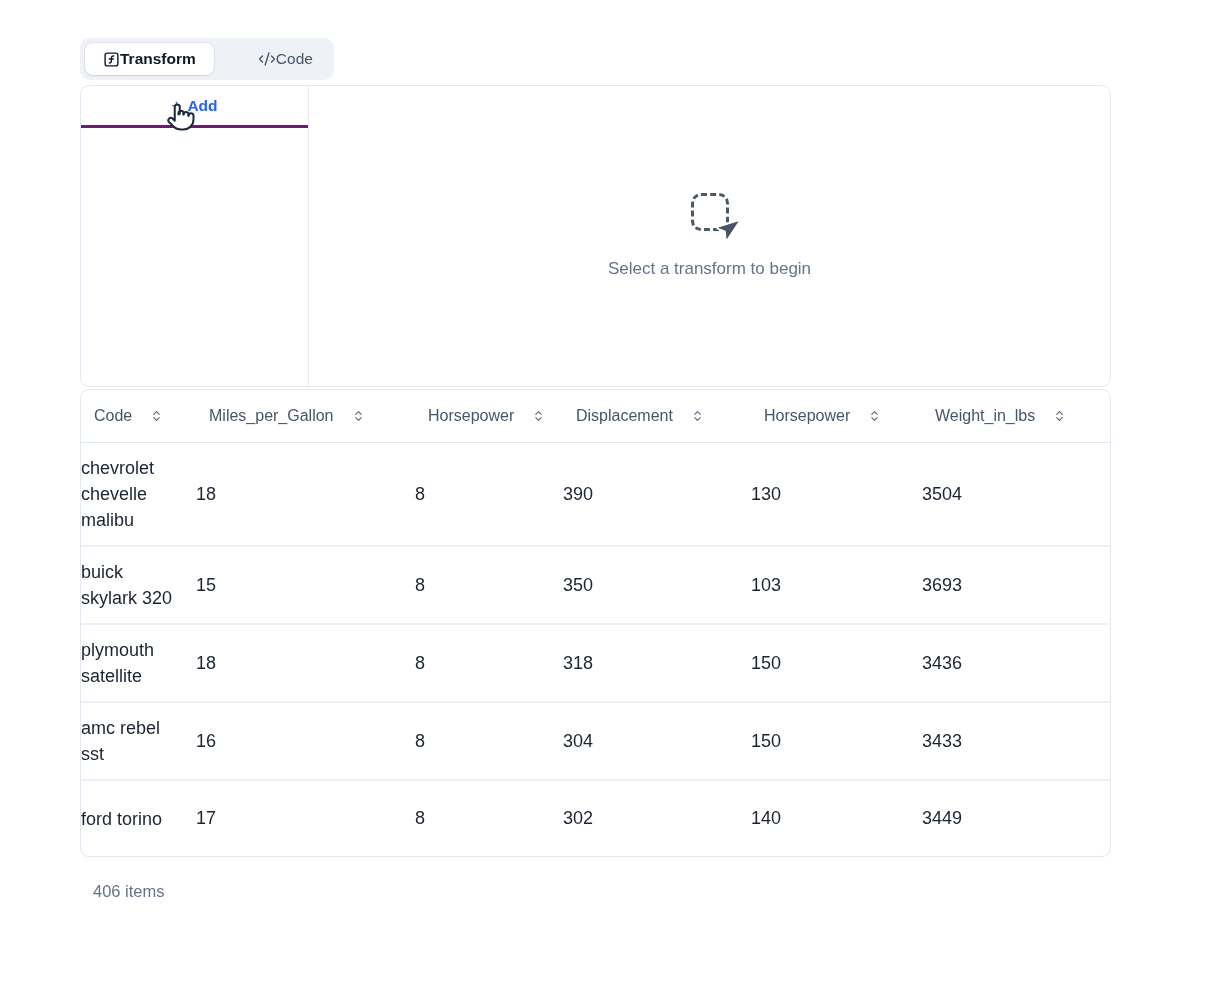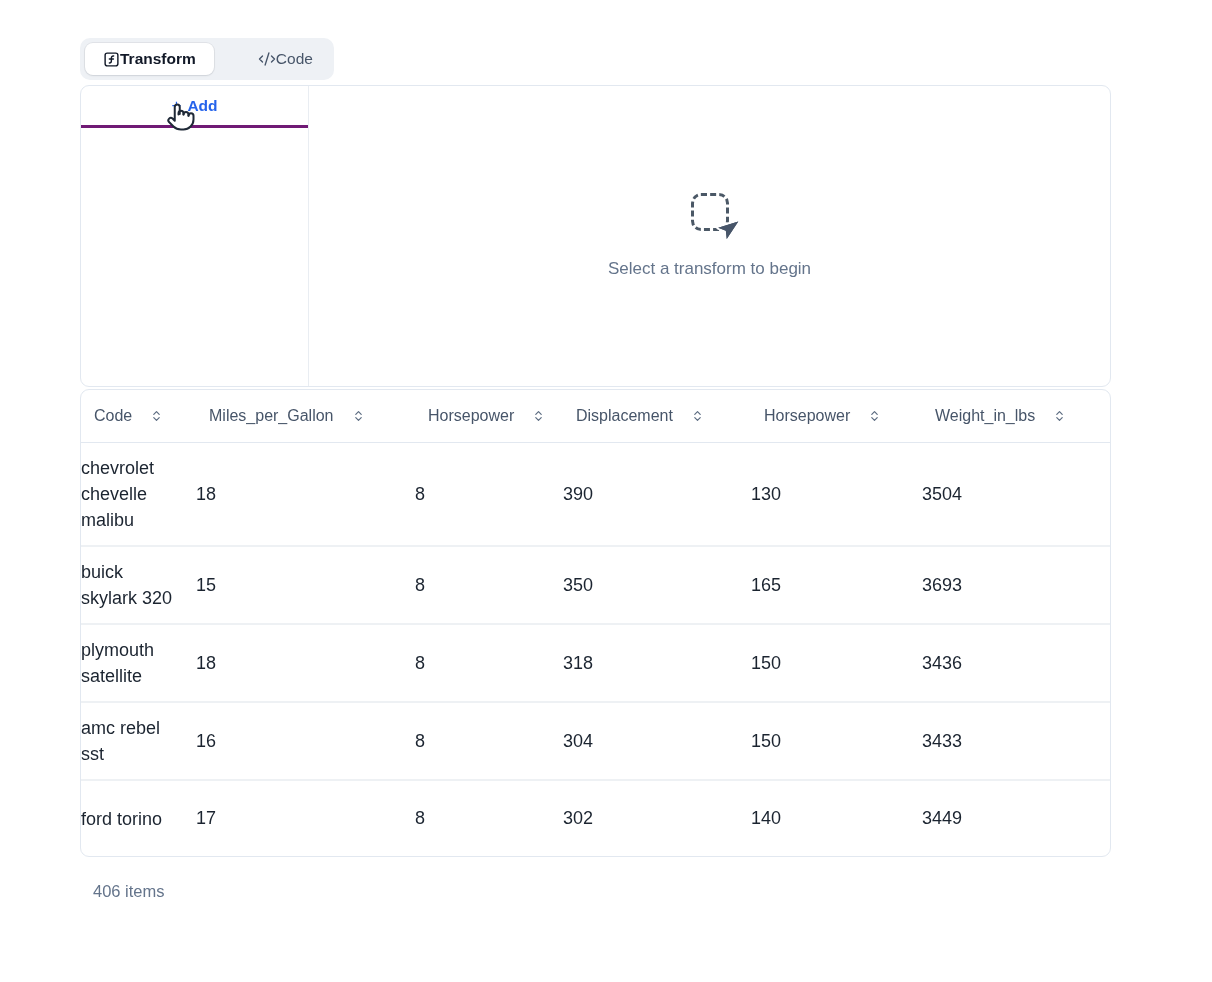--- a/index.html
+++ b/index.html
@@ -167,21 +167,21 @@
       <div>8</div>
       <div>390</div>
       <div>130</div>
       <div>3504</div>
     </div>
     <div class="tgrid trow">
       <div class="cell-name">buick skylark 320</div>
       <div>15</div>
       <div>8</div>
       <div>350</div>
-      <div>165</div>
+      <div>103</div>
       <div>3693</div>
     </div>
     <div class="tgrid trow">
       <div class="cell-name">plymouth satellite</div>
       <div>18</div>
       <div>8</div>
       <div>318</div>
       <div>150</div>
       <div>3436</div>
     </div>

